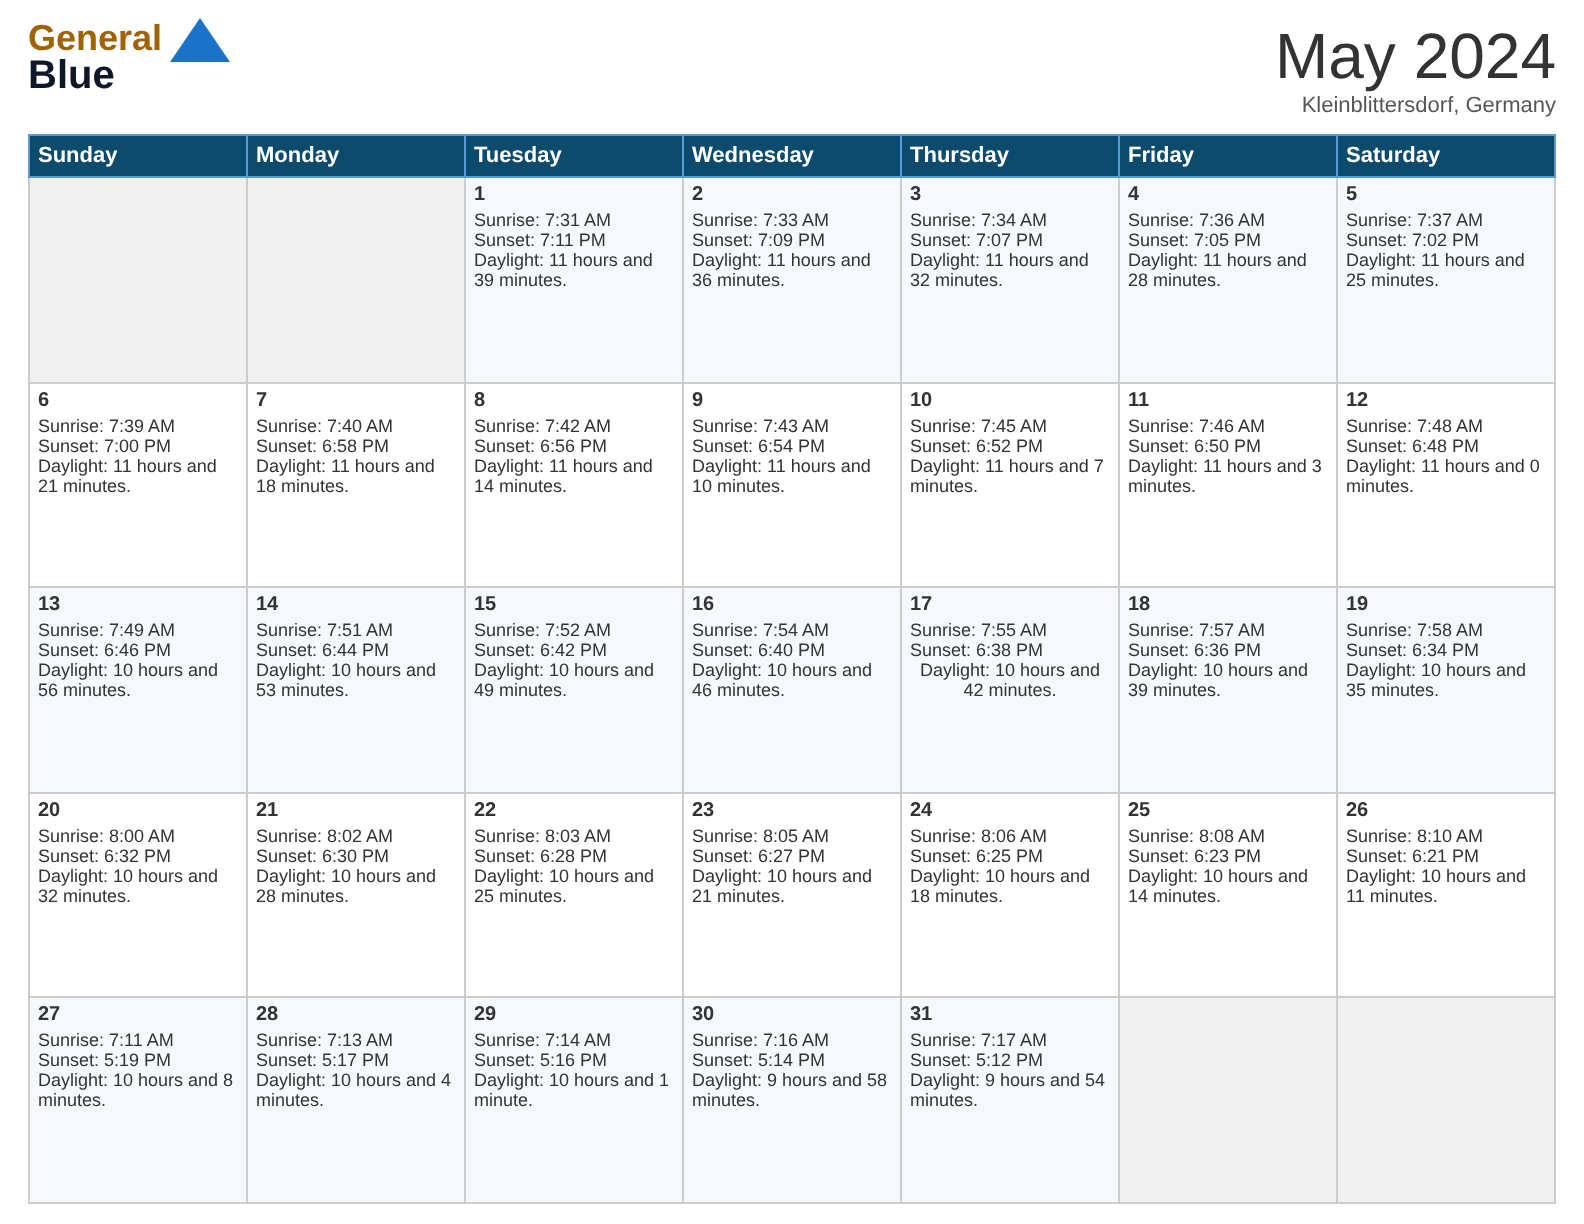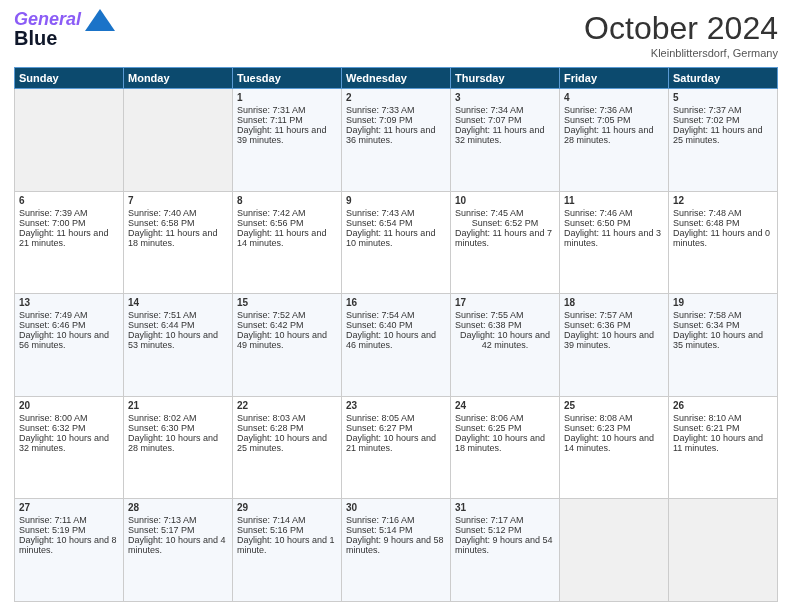--- a/index.html
+++ b/index.html
@@ -27,21 +27,21 @@
       display: flex;
       flex-direction: column;
       align-items: flex-start;
     }
     .logo-text {
       font-size: 18px;
       font-weight: bold;
       color: #333;
       line-height: 1;
     }
-    .logo-text span.blue { color: #8b5cf6; font-style: italic; }
+    .logo-text span.blue { color: #a16207; }
     .title-block {
       text-align: right;
     }
     .month-title {
       font-size: 32px;
       font-weight: normal;
       color: #333;
     }
     .location {
       font-size: 11px;
@@ -97,21 +97,21 @@
         <span class="logo-text">
           <span class="blue">General</span><br>
           <span style="color:#0f172a;font-size:20px;font-weight:bold;">Blue</span>
         </span>
         <svg width="30" height="22" viewBox="0 0 30 22" style="margin-left:2px;margin-top:-18px;">
           <polygon points="0,22 15,0 30,22" fill="#1a73c8"></polygon>
         </svg>
       </div>
     </div>
     <div class="title-block">
-      <div class="month-title">October 2024</div>
+      <div class="month-title">May 2024</div>
       <div class="location">Kleinblittersdorf, Germany</div>
     </div>
   </div>
 
   <table class="calendar-table">
     <thead>
       <tr>
       <th>Sunday</th>
           <th>Monday</th>
           <th>Tuesday</th>
@@ -177,21 +177,21 @@
           </td>
           <td>
             <span class="day-num">9</span>
             <span style="display: block;">Sunrise: 7:43 AM</span>
             <span style="display: block;">Sunset: 6:54 PM</span>
             <span style="display: block;">Daylight: 11 hours and 10 minutes.</span>
           </td>
           <td>
             <span class="day-num">10</span>
             <span style="display: block;">Sunrise: 7:45 AM</span>
-            <span style="display: block; text-align: center;">Sunset: 6:52 PM</span>
+            <span style="display: block;">Sunset: 6:52 PM</span>
             <span style="display: block;">Daylight: 11 hours and 7 minutes.</span>
           </td>
           <td>
             <span class="day-num">11</span>
             <span style="display: block;">Sunrise: 7:46 AM</span>
             <span style="display: block;">Sunset: 6:50 PM</span>
             <span style="display: block;">Daylight: 11 hours and 3 minutes.</span>
           </td>
           <td>
             <span class="day-num">12</span>

